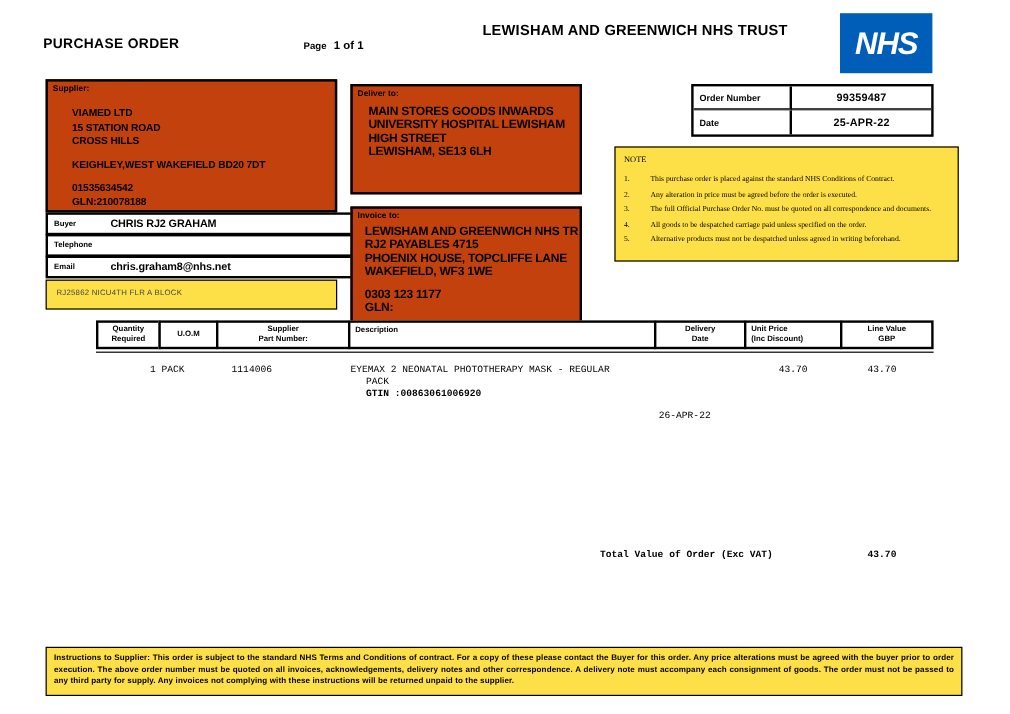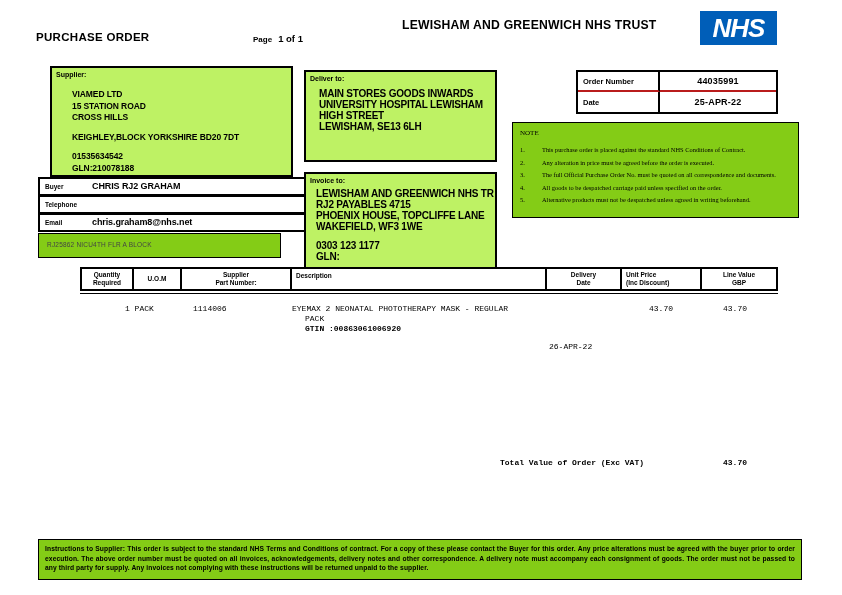--- a/index.html
+++ b/index.html
@@ -6,27 +6,27 @@
   .page {
     position:relative; width:842px; height:595px; background:#ffffff;
     font-family:"Liberation Sans", sans-serif; color:#000; overflow:hidden;
   }
   
   .po-title { position:absolute; left:36px; top:31px; font-size:11.5px; font-weight:bold; letter-spacing:.3px; }
   .page-num { position:absolute; left:253px; top:33px; font-size:8px;font-weight:bold; }
   .page-num .pg-val { font-size:9.5px; margin-left:6px; }
   .trust { position:absolute; left:402px; top:18px; font-size:12.2px; font-weight:bold; letter-spacing:.2px; }
   .nhs-logo {
-    position:absolute; left:700px; top:11px; width:77px; height:34px; background:#005EB8;
+    position:absolute; left:700px; top:11px; width:77px; height:50px; background:#005EB8;
     display:flex; align-items:center; justify-content:center;
   }
   .nhs-logo span { color:#fff; font-weight:bold; font-style:italic; font-size:26px; letter-spacing:-1px; }
   
-  .box { position:absolute; border:2px solid #000; box-sizing:border-box; background:#bef264;margin-left:12px; }
-  .box-thin { position:absolute; border:1px solid #000; box-sizing:border-box; background:#84cc16; }
+  .box { position:absolute; border:2px solid #000; box-sizing:border-box; background:#c2410c; }
+  .box-thin { position:absolute; border:1px solid #000; box-sizing:border-box; background:#fde047; }
   .box-label { position:absolute; left:4px; top:3px; font-size:7px; font-weight:bold; }
   
   .supplier-box { left:38px; top:66px; width:243px; height:111px; }
   .supplier-lines { position:absolute; left:20px; top:21px; font-size:8.5px; font-weight:bold; line-height:11.5px; letter-spacing:-.1px; }
   .gap8 { height:8px; }
   
   .kv-row { position:absolute; left:38px; width:269px; height:19px; border:2px solid #000; box-sizing:border-box; }
   .kv-row .k { position:absolute; left:5px; top:4px; font-size:6.5px; font-weight:bold; }
   .kv-row .v { position:absolute; left:52px; top:2px; font-size:9px; font-weight:bold; letter-spacing:-.1px; }
   .row-buyer { top:177px; } .row-phone { top:195px; } .row-email { top:213px; }
@@ -35,21 +35,21 @@
   
   .deliver-box { left:292px; top:70px; width:193px; height:92px; }
   .invoice-box { left:292px; top:172px; width:193px; height:100px; }
   .addr-lines { position:absolute; left:13px; top:16px; font-size:10px; font-weight:bold; line-height:11px; letter-spacing:-.2px; }
   
   .order-table { position:absolute; left:576px; top:70px; width:202px; height:44px; border:2px solid #000; box-sizing:border-box;
                  display:grid; grid-template-columns:82px 1fr; grid-template-rows:1fr 1fr; }
   .order-table > div { box-sizing:border-box; display:flex; align-items:center; }
   .ot-k { border-right:2px solid #000; padding-left:5px; font-size:7.5px; font-weight:bold; }
   .ot-v { justify-content:center; font-size:9px; font-weight:bold; letter-spacing:.2px; }
-  .ot-top { border-bottom:2px solid #b91c1c; }
+  .ot-top { border-bottom:2px solid #404040; }
   
   .note-box { left:512px; top:122px; width:287px; height:96px; font-family:"Liberation Serif", serif; }
   .note-title { position:absolute; left:7px; top:6px; font-size:7px; }
   .note-list { position:absolute; left:7px; top:21px; right:8px; }
   .note-item { display:flex; font-size:6.4px; line-height:12.5px; }
   .note-item .n { width:22px; flex:none; }
   .note-item .t { flex:1; }
   
   .th { position:absolute; top:267px; height:24px; border:2px solid #000; box-sizing:border-box;
         display:flex; flex-direction:column; align-items:center; justify-content:center;
@@ -92,21 +92,21 @@
     <span>NHS</span>
   </div>
 
   <div class="box supplier-box">
     <div class="box-label">Supplier:</div>
     <div class="supplier-lines">
       <div>VIAMED LTD</div>
       <div>15 STATION ROAD</div>
       <div>CROSS HILLS</div>
       <div class="gap8"></div>
-      <div>KEIGHLEY,BLOCK YORKSHIRE BD20 7DT</div>
+      <div>KEIGHLEY,WEST WAKEFIELD BD20 7DT</div>
       <div class="gap8"></div>
       <div>01535634542</div>
       <div>GLN:210078188</div>
     </div>
   </div>
 
   <div class="kv-row row-buyer">
     <span class="k">Buyer</span>
     <span class="v">CHRIS RJ2 GRAHAM</span>
   </div>
@@ -140,21 +140,21 @@
       <div>PHOENIX HOUSE, TOPCLIFFE LANE</div>
       <div>WAKEFIELD, WF3 1WE</div>
       <div class="gap8"></div>
       <div>0303 123 1177</div>
       <div>GLN:</div>
     </div>
   </div>
 
   <div class="order-table">
     <div class="ot-k ot-top">Order Number</div>
-    <div class="ot-v ot-top">44035991</div>
+    <div class="ot-v ot-top">99359487</div>
     <div class="ot-k">Date</div>
     <div class="ot-v">25-APR-22</div>
   </div>
 
   <div class="box-thin note-box">
     <div class="note-title">NOTE</div>
     <div class="note-list">
       <div class="note-item">
         <span class="n">1.</span>
         <span class="t">This purchase order is placed against the standard NHS Conditions of Contract.</span>

